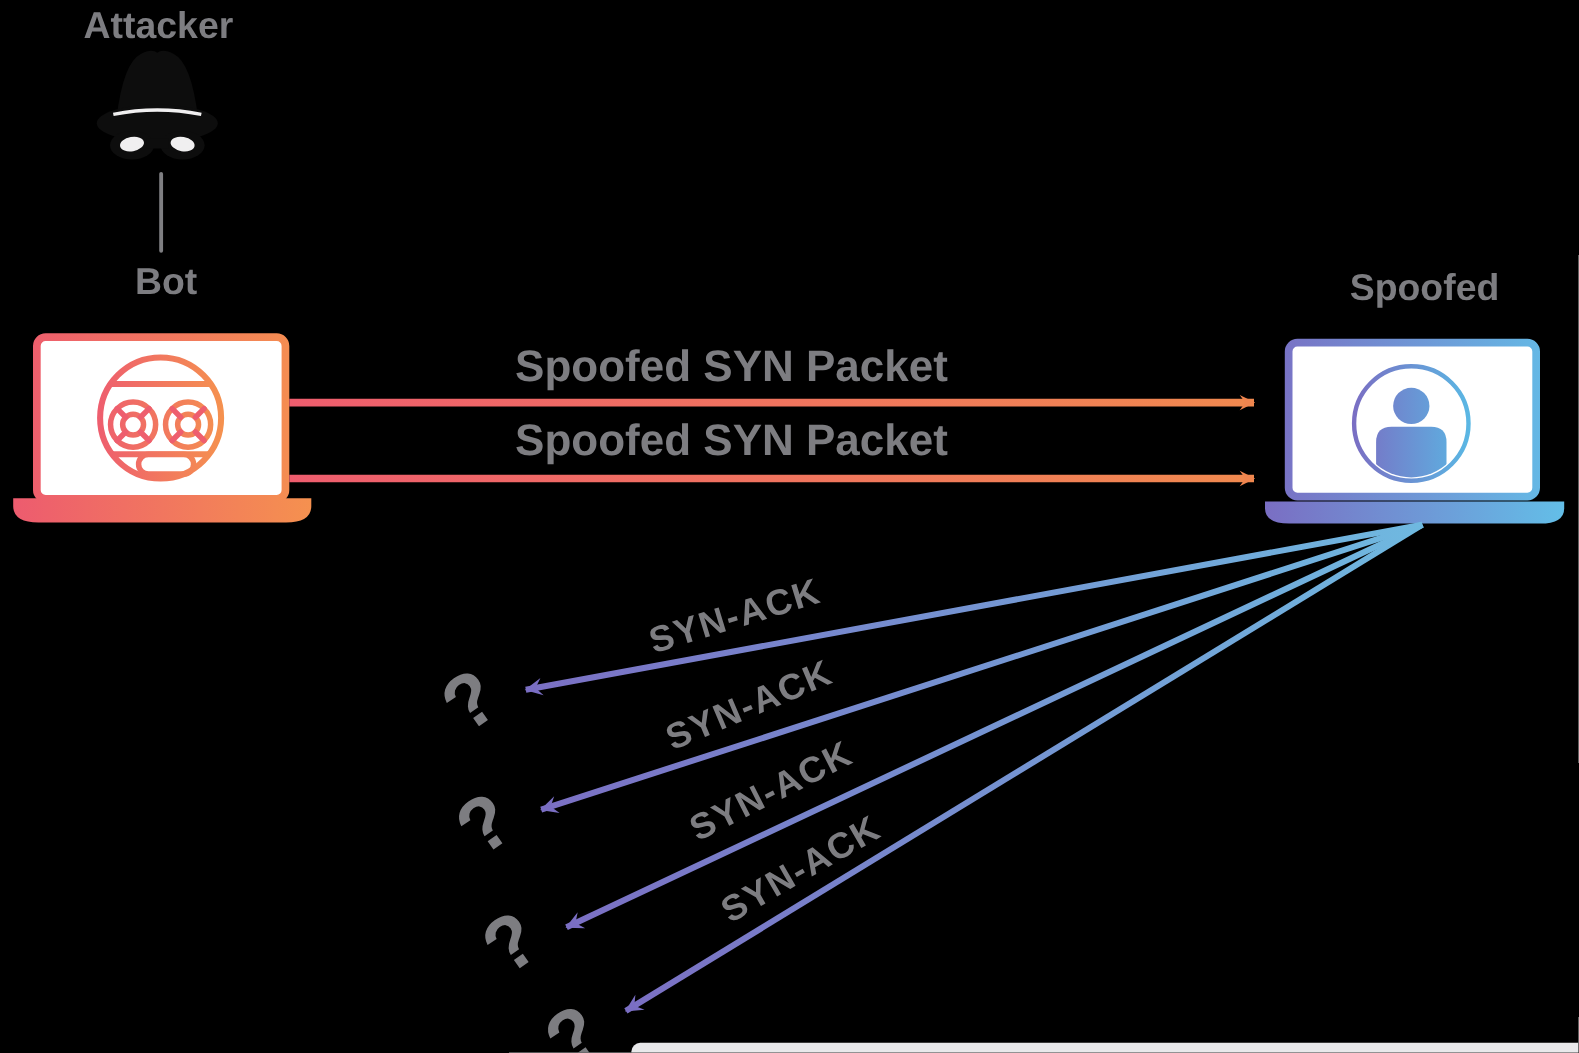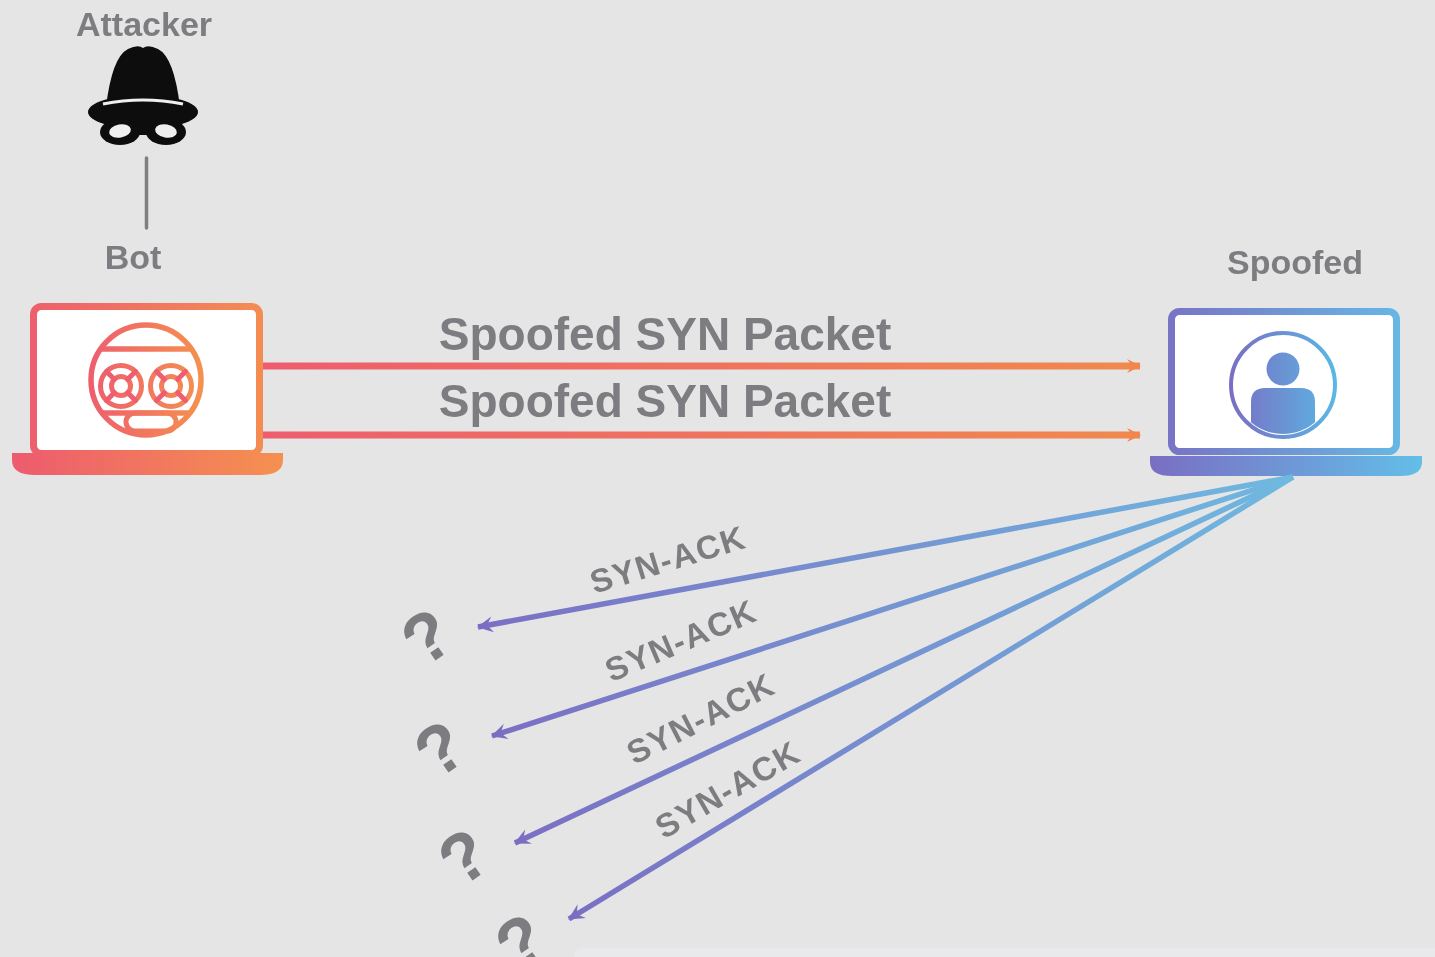--- a/index.html
+++ b/index.html
@@ -1,29 +1,29 @@
 <!DOCTYPE html>
 <html><head>
 <meta charset="utf-8">
 <style>
   html,body{margin:0;padding:0;}
   #stage{
     position:relative;width:1435px;height:957px;overflow:hidden;
-    background:#e5e5e5;font-family:"Liberation Sans",sans-serif;
+    background:#000000;font-family:"Liberation Sans",sans-serif;
   }
   #diagram-svg{position:absolute;left:0;top:0;z-index:1;}
   .lbl{
     position:absolute;z-index:2;white-space:nowrap;
     color:#7d7d81;font-weight:bold;transform:translate(-50%,-50%);
   }
   .node-lbl{font-size:34px;}
   .lbl-attacker{left:144px;top:24px;}
-  .lbl-bot{left:133px;top:257px;}
+  .lbl-bot{left:151px;top:257px;}
   .lbl-target{left:1295px;top:262px;}
-  .packet-lbl{font-size:46px;}
+  .packet-lbl{font-size:40px;}
   .lbl-syn1{left:665px;top:334px;}
   .lbl-syn2{left:665px;top:401px;}
   .synack-lbl{font-size:33px;letter-spacing:1.5px;}
   .lbl-synack1{left:668px;top:560px;transform:translate(-50%,-50%) rotate(-17deg);}
   .lbl-synack2{left:681px;top:641px;transform:translate(-50%,-50%) rotate(-23deg);}
   .lbl-synack3{left:701px;top:719px;transform:translate(-50%,-50%) rotate(-27deg);}
   .lbl-synack4{left:728px;top:790px;transform:translate(-50%,-50%) rotate(-30deg);}
   .qmark{font-size:70px;color:#7d7d81;}
   .q1{left:427px;top:637px;transform:translate(-50%,-50%) rotate(-35deg);}
   .q2{left:440px;top:749px;transform:translate(-50%,-50%) rotate(-35deg);}

